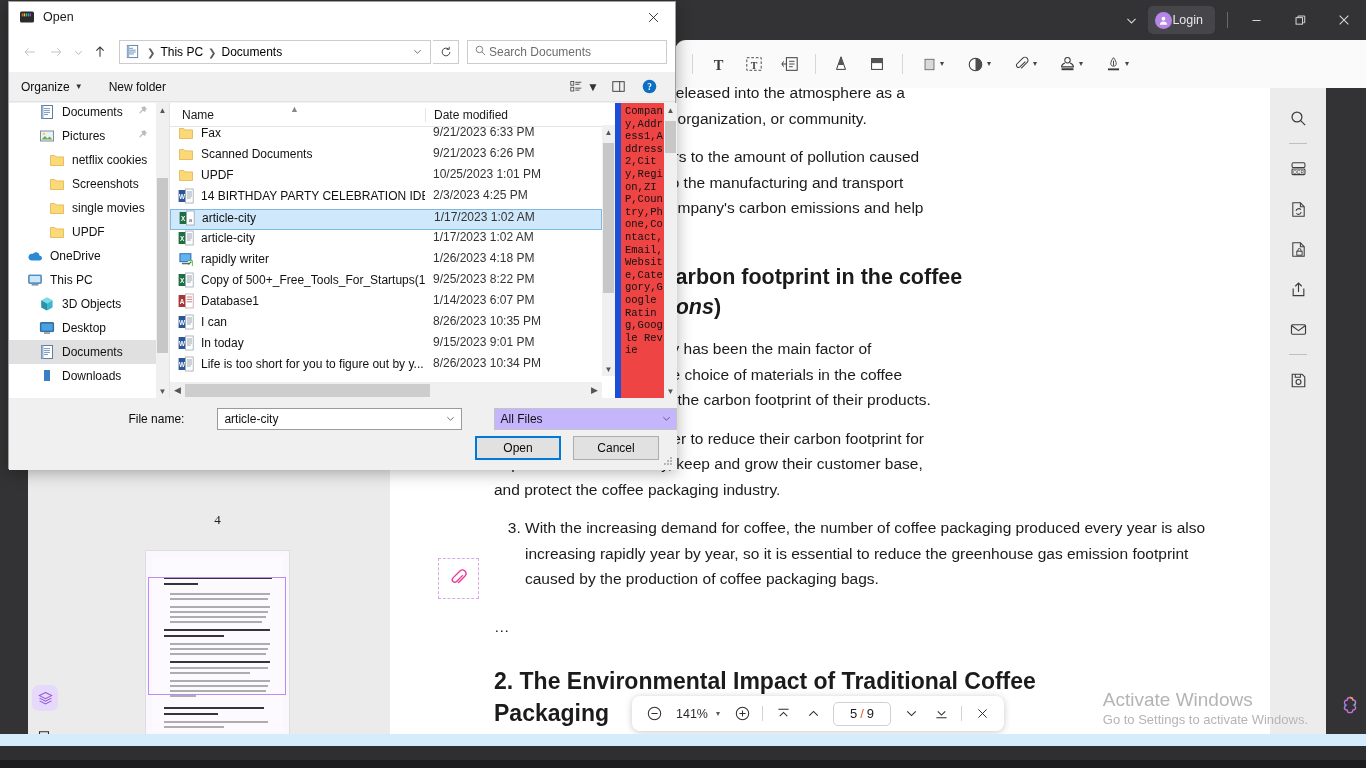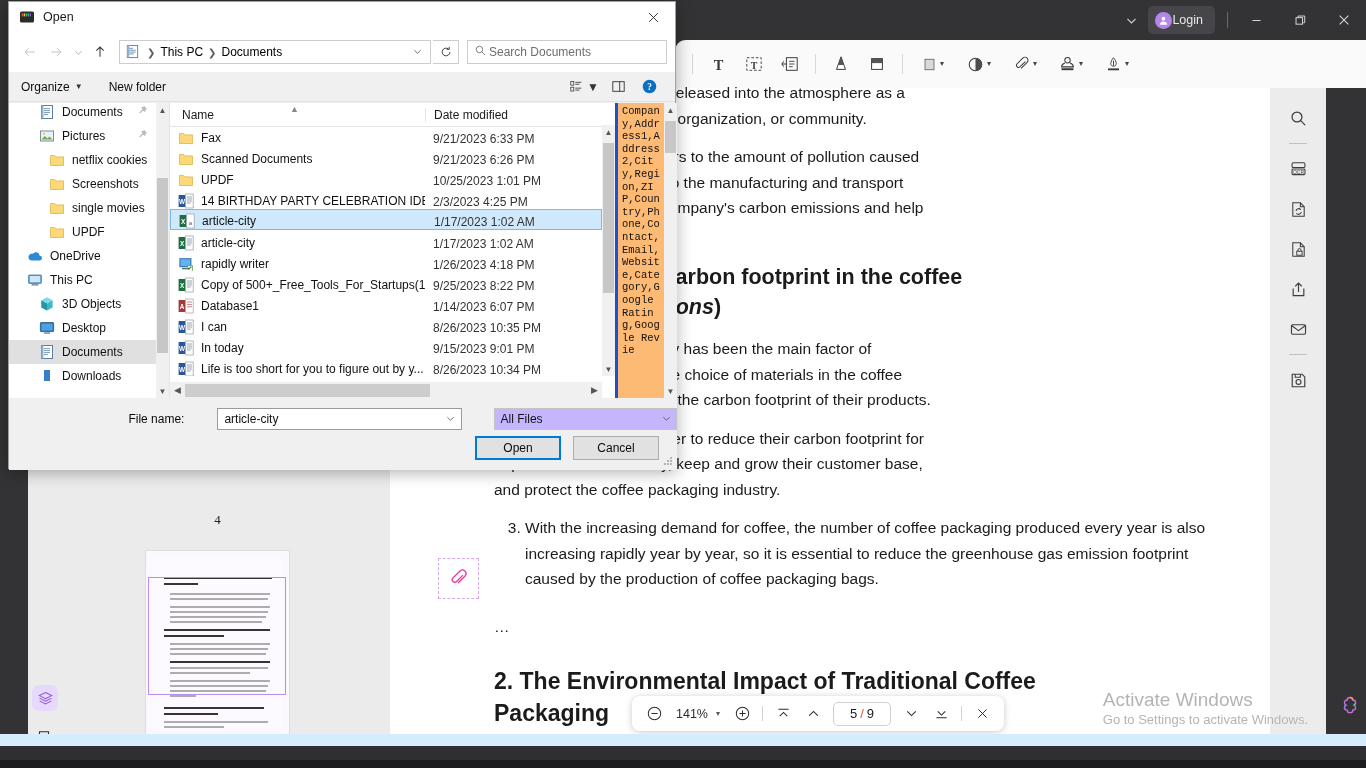--- a/index.html
+++ b/index.html
@@ -214,32 +214,32 @@
   .list-pane { flex: 1; position:relative; background:#fff; overflow:hidden; }
   .lp-header {
     height: 24px; display:flex; align-items:center; font-size: 12px; color:#1a1a1a;
     border-bottom: 1px solid #e5e5e5; position:relative;
   }
   .lp-col-name { width: 255px; padding-left: 12px; position:relative; }
   .lp-col-date { flex:1; padding-left: 8px; border-left:1px solid #e5e5e5; }
   .sort-mark { position:absolute; left: 120px; top: -4px; color:#888; font-size:9px; }
 
   .lp-rows { position:absolute; left:0; top:22px; right:13px; bottom: 22px; overflow:hidden; }
-  .lp-row { height: 21px; display:flex; align-items:flex-end; font-size:12px; color:#111; }
+  .lp-row { height: 21px; display:flex; align-items:flex-start; font-size:12px; color:#111; }
   .lp-row.sel { background:#cfe8fb; border:1px solid #7fb8e0; }
   .lp-name { width: 255px; display:flex; align-items:center; gap:7px; padding-left: 8px; overflow:hidden; white-space:nowrap; }
   .lp-date { flex:1; padding-left: 8px; color:#333; }
   .lp-ico { width:16px; height:16px; flex:none; display:flex; align-items:center; justify-content:center;}
 
   .lp-vscroll { position:absolute; right:0; top:22px; width:13px; bottom:22px; background:#f0f0f0; }
   .lp-hscroll { position:absolute; left:0; right:13px; bottom:0; height:16px; background:#f0f0f0; display:flex; align-items:center; }
   .hs-left, .hs-right { width:15px; text-align:center; color:#555; font-size:9px; }
   .hs-thumb { height: 13px; background:#cdcdcd; }
 
-  .prev-pane { width: 62px; background:#fdba74; border-left:3px solid #1d4ed8; position:relative; overflow:hidden; }
+  .prev-pane { width: 62px; background:#ef4444; border-left:6px solid #1d4ed8; position:relative; overflow:hidden; }
   .prev-text {
     position:absolute; left:4px; top:2px; right:14px;
     font-family:"Liberation Mono", monospace; font-size: 10.5px; line-height: 12.6px;
     color:#111; word-break: break-all; white-space: pre-wrap;
   }
   .prev-vscroll { position:absolute; right:0; top:0; width:13px; bottom:0; background:#f0f0f0; }
 
   .dlg-footer { position:absolute; left:0; top:396px; width: 668px; height: 72px; background:#f0f0f0; }
   .fn-row { position:absolute; left: 0; top: 10px; width: 668px; display:flex; align-items:center;gap:25px; }
   .fn-label { width: 190px; text-align:right; padding-right: 8px; font-size: 12px; color:#0a0a0a; }

